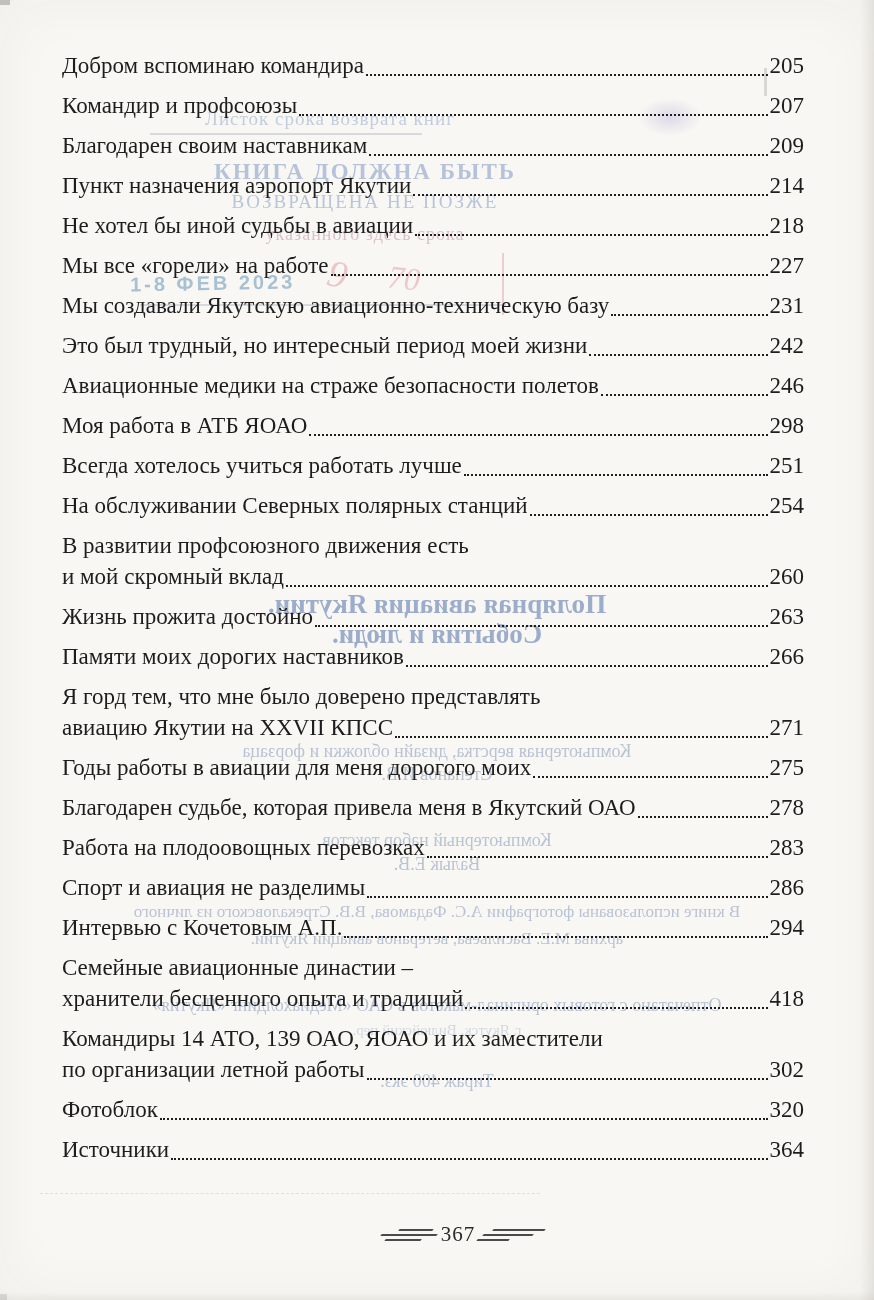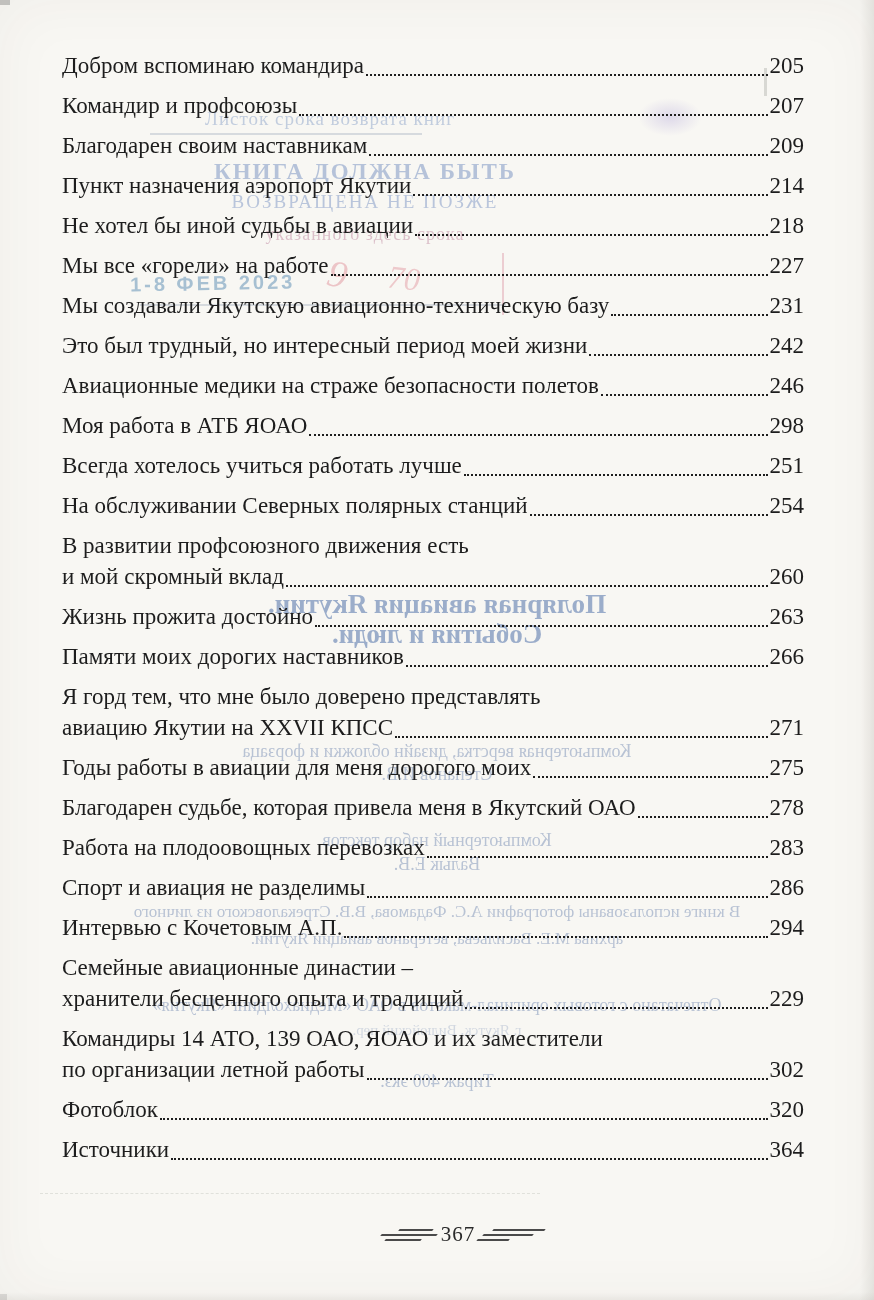--- a/index.html
+++ b/index.html
@@ -267,21 +267,21 @@
           <span class="pg">294</span>
         </div>
       </div>
       <div class="entry">
         <div class="row">
           <span class="t">Семейные авиационные династии –</span>
         </div>
         <div class="row">
           <span class="t">хранители бесценного опыта и традиций</span>
           <span class="leader"></span>
-          <span class="pg">229</span>
+          <span class="pg">418</span>
         </div>
       </div>
       <div class="entry">
         <div class="row">
           <span class="t">Командиры 14 АТО, 139 ОАО, ЯОАО и их заместители</span>
         </div>
         <div class="row">
           <span class="t">по организации летной работы</span>
           <span class="leader"></span>
           <span class="pg">302</span>

